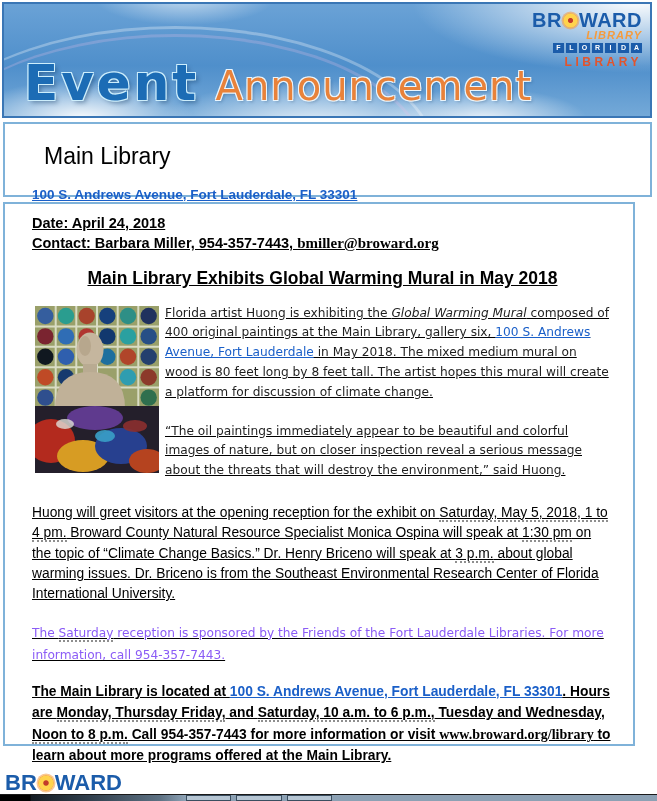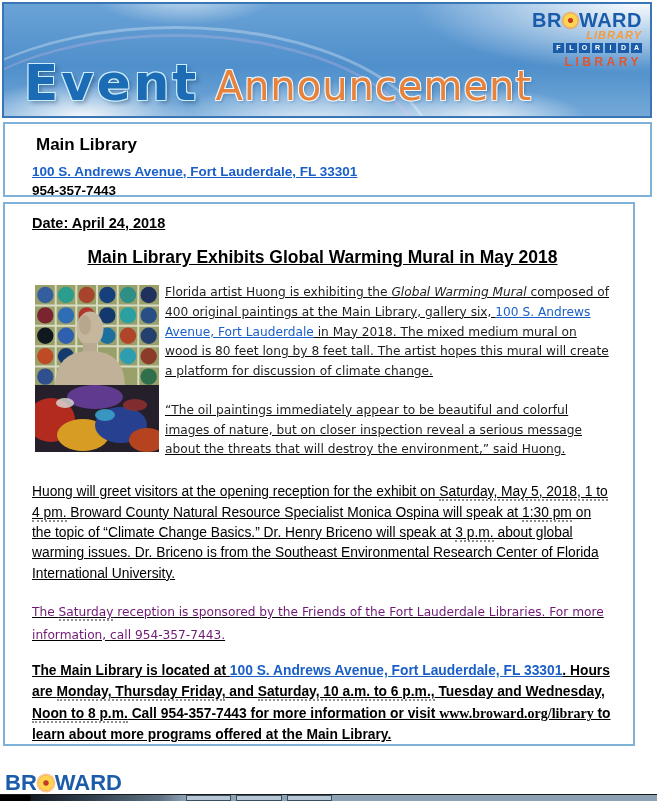--- a/index.html
+++ b/index.html
@@ -41,37 +41,37 @@
   .brand-top .sun{width:15px;height:15px;margin:0 1px;}
   .brand-county{font-size:11px;font-weight:bold;font-style:italic;color:#f59b3c;text-align:right;letter-spacing:1px;margin-top:-3px;}
   .brand-florida{display:flex;gap:2px;justify-content:flex-end;margin-top:2px;}
   .fl-box{width:11px;height:10px;background:#1b5caa;color:#fff;font-size:7px;line-height:10px;font-weight:bold;text-align:center;}
   .brand-library{font-size:12px;font-weight:bold;color:#e2542c;letter-spacing:3.5px;text-align:right;margin-top:2px;}
   
   .address-box{
     position:absolute;left:3px;top:122px;width:649px;height:75px;box-sizing:border-box;
     border:2px solid #7fb2d9;padding:7px 0 0 27px;background:#fff;
   }
-  .lib-title{font-size:17px;font-weight:bold;margin:4px;}
+  .lib-title{font-size:23px;font-weight:normal;margin:12px;}
   .addr-link{display:inline-block;font-size:13.5px;font-weight:bold;color:#1a5fc8;text-decoration:underline;margin-top:5px;cursor:pointer;}
   .phone{font-size:13.5px;font-weight:bold;margin-top:3px;}
   
   .content-box{
     position:absolute;left:3px;top:202px;width:632px;height:544px;box-sizing:border-box;
     border:2px solid #7fb2d9;padding:9px 20px 0 27px;background:#fff;text-decoration:underline;
   }
   .meta-line{font-size:14.5px;font-weight:bold;line-height:1.38;}
   .email-link{font-family:"Liberation Serif",serif;font-size:15px;font-weight:bold;color:#000;text-decoration:underline;cursor:pointer;}
   .headline{text-align:center;font-size:17.5px;font-weight:bold;margin:14px 0 0 0;}
   .article{margin-top:15px;}
   .mural{float:left;width:124px;height:167px;margin:2px 6px 4px 3px;display:block;}
   .p-cal{font-family:"DejaVu Sans",sans-serif;font-size:12.2px;line-height:1.62;color:#1f1f1f;margin:0;}
   .p1{margin-bottom:19px;}
   .p-arial{font-size:13.8px;line-height:1.48;margin:22px 0 0 0;clear:both;}
-  .p-small{font-family:"DejaVu Sans",sans-serif;font-size:12.2px;line-height:1.85;color:#701a75;margin:17px 0 0 0;}
+  .p-small{font-family:"DejaVu Sans",sans-serif;font-size:12.2px;line-height:1.85;color:#8b5cf6;margin:17px 0 0 0;}
   .p-bold{font-size:13.8px;font-weight:bold;line-height:1.52;margin:15px 0 0 0;}
   .italic{font-style:italic;}
   .dotted{border-bottom:2px dotted #8f8f8f;}
   .blue-link{color:#1a5fc8;text-decoration:underline;cursor:pointer;}
   .serif-link{font-family:"Liberation Serif",serif;font-weight:bold;font-size:14px;color:#000;text-decoration:underline;cursor:pointer;}
   
   .footer-brand{position:absolute;left:5px;top:770px;display:flex;align-items:center;font-weight:bold;font-size:22px;color:#1b5caa;}
   .footer-brand .sun{width:16px;height:16px;margin:0 1px;}
   .taskbar{
     position:absolute;left:0;top:794px;width:657px;height:7px;border-top:1px solid #1a1a1a;box-sizing:border-box;
@@ -115,20 +115,21 @@
   </div>
 
   <div class="address-box">
     <div class="lib-title">Main Library</div>
     <a class="addr-link">100 S. Andrews Avenue, Fort Lauderdale, FL 33301</a>
     <div class="phone">954-357-7443</div>
   </div>
 
   <div class="content-box">
     <div class="meta-line">Date: April 24, 2018</div>
+    <div class="meta-line"><span>Contact: Barbara Miller, 954-357-7443, </span><a class="email-link">bmiller@broward.org</a></div>
 
     <h2 class="headline">Main Library Exhibits Global Warming Mural in May 2018</h2>
 
     <div class="article">
 
       <svg class="mural" viewBox="0 0 124 167" preserveAspectRatio="none" aria-hidden="true">
         <rect width="124" height="102" fill="#9aa06a"></rect>
         <path d="M20.7 0V102M41.3 0V102M62 0V102M82.7 0V102M103.3 0V102M0 20.4H124M0 40.8H124M0 61.2H124M0 81.6H124" stroke="#d9dcc4" stroke-width="2"></path>
         <circle cx="10.3" cy="10" r="8.2" fill="#355e9e"></circle>
           <circle cx="31" cy="10" r="8.2" fill="#2a9d8f"></circle>

